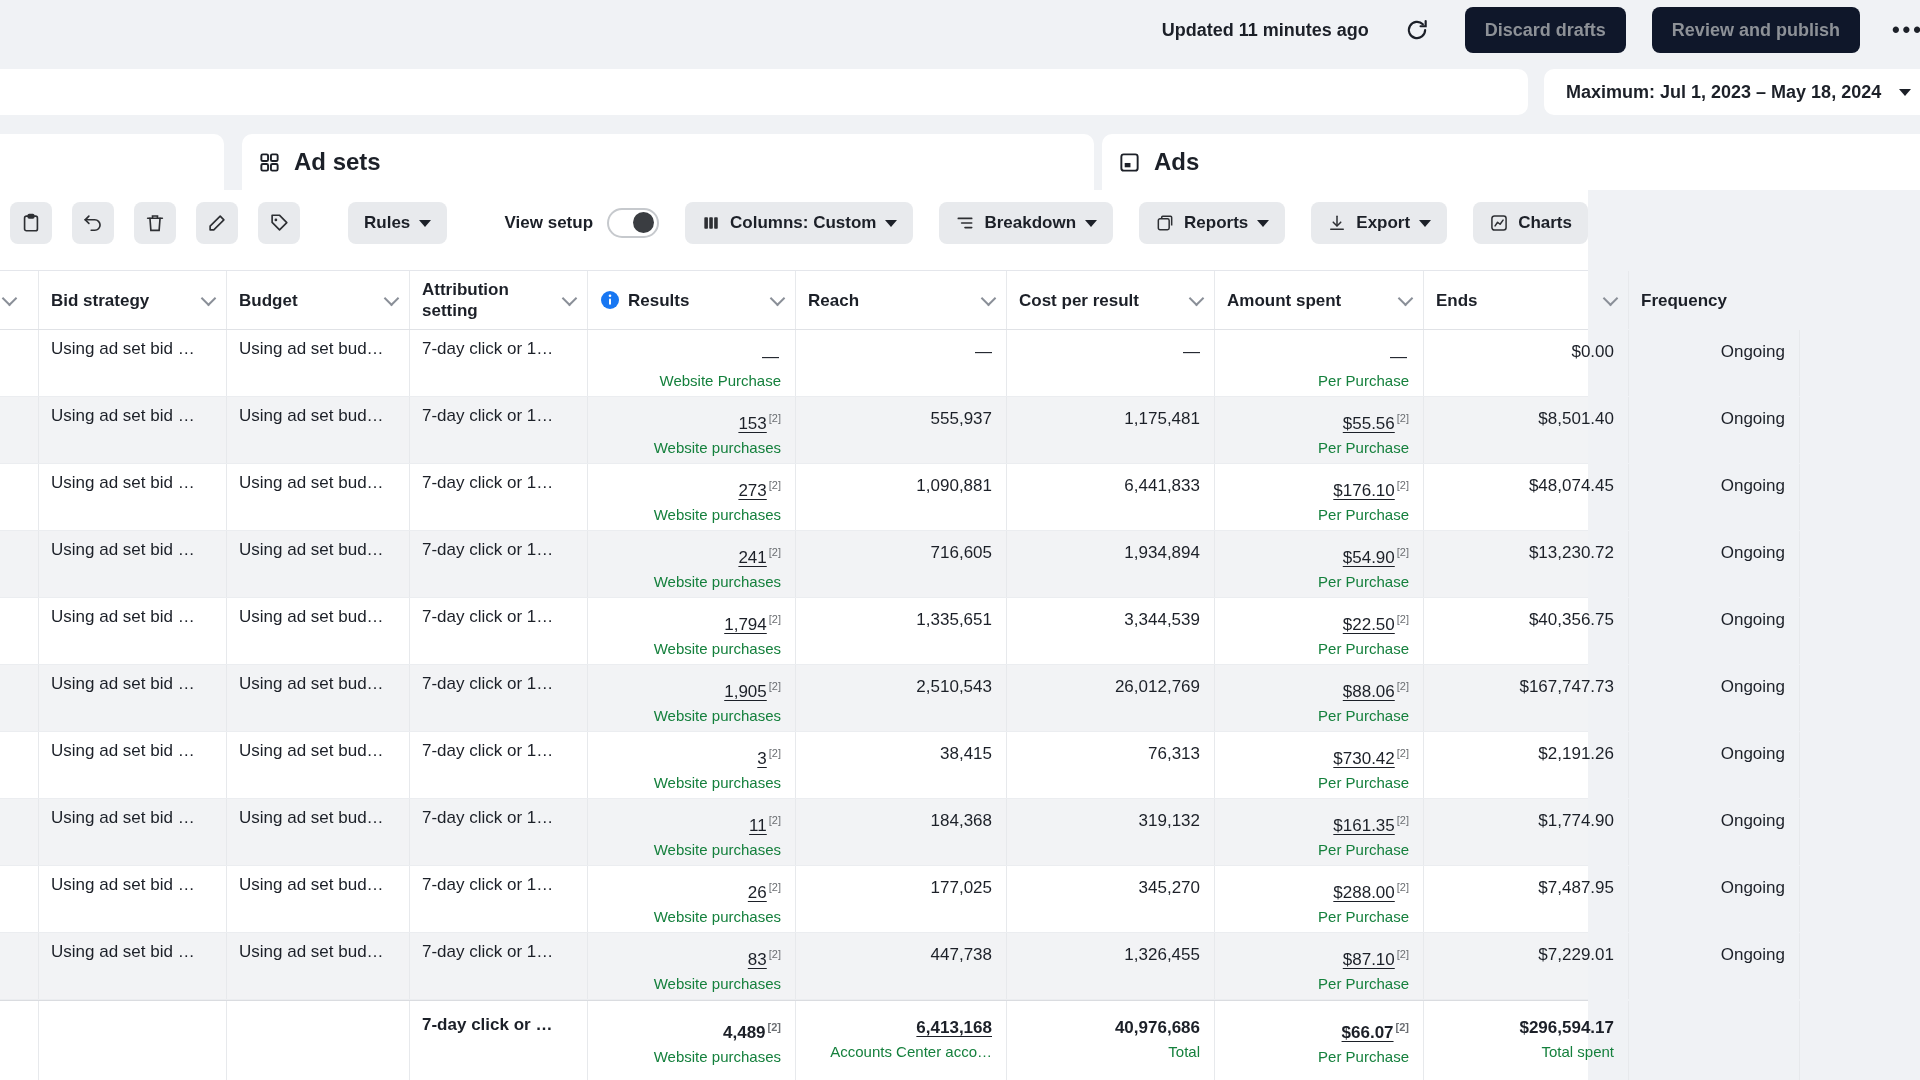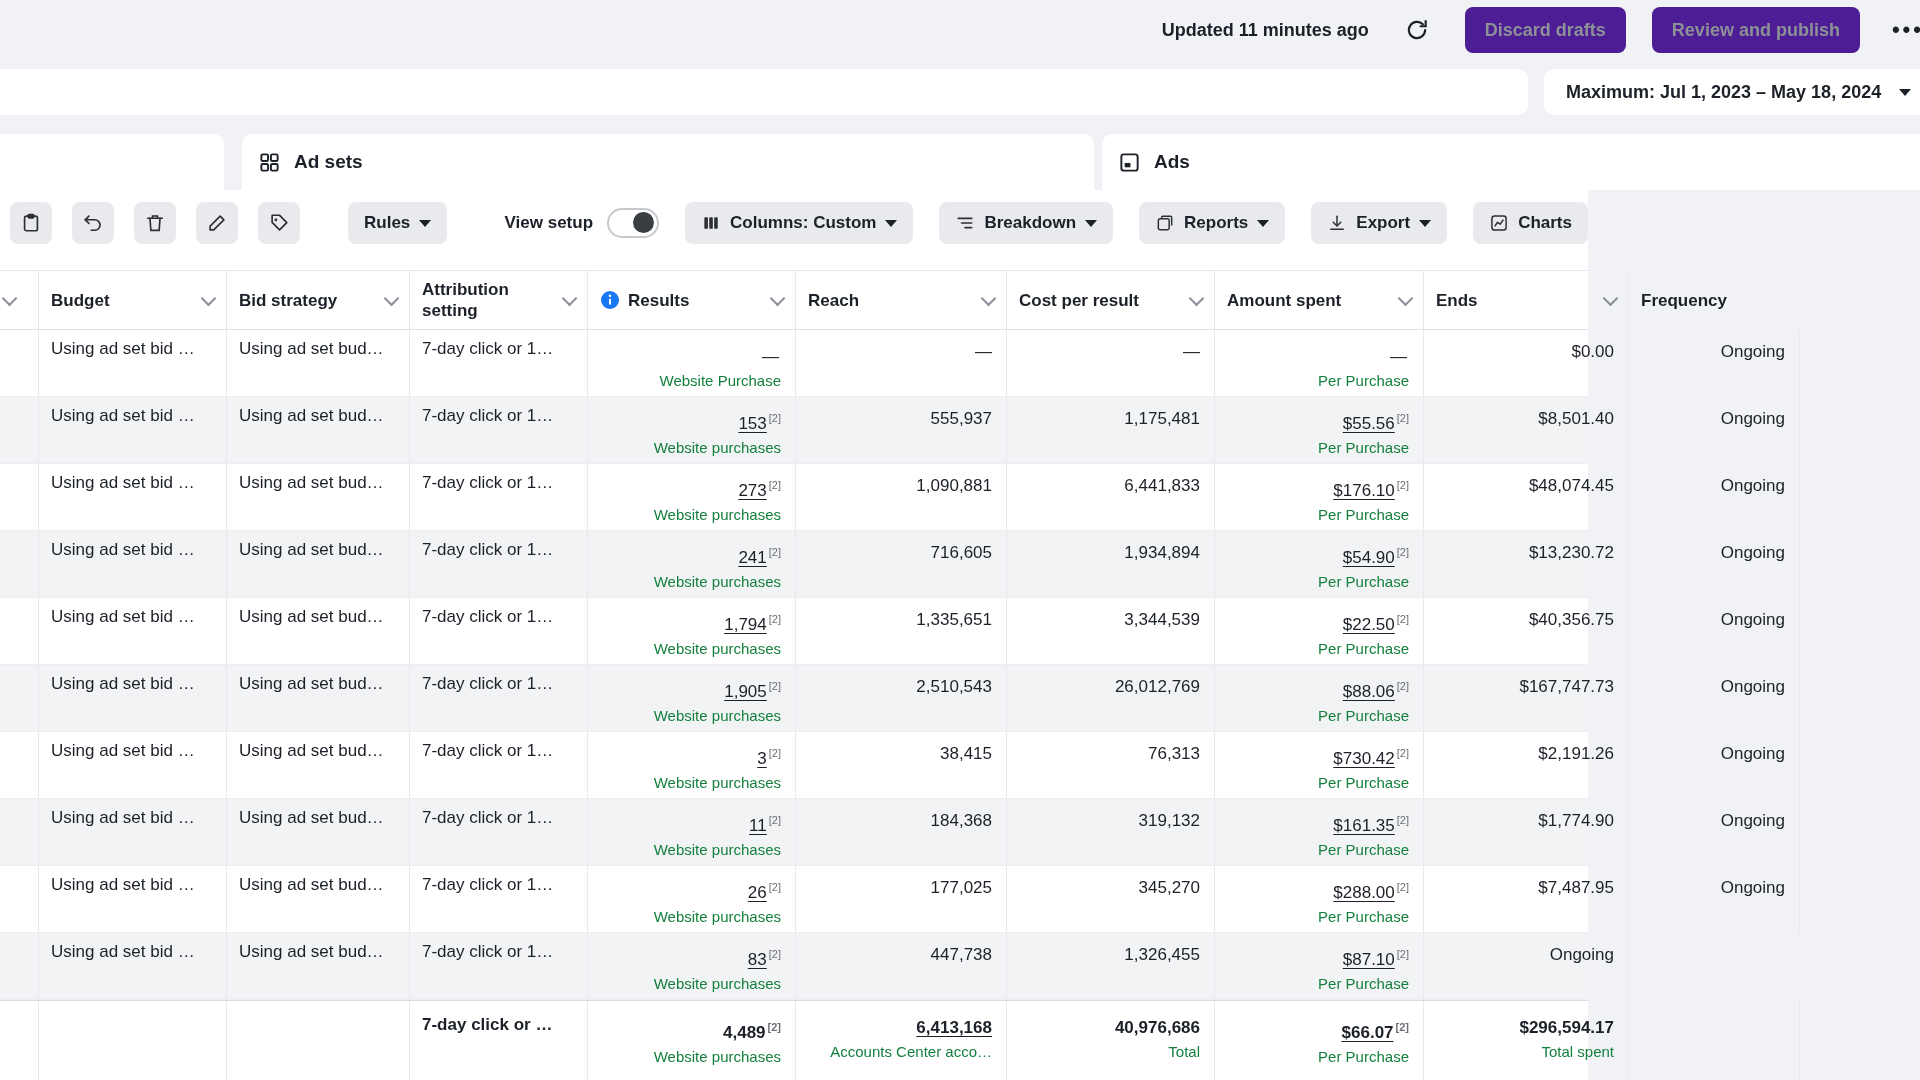--- a/index.html
+++ b/index.html
@@ -6,37 +6,37 @@
     font-family:"Liberation Sans","DejaVu Sans",sans-serif;color:#1c2028;background:#f0f2f5;}
   .screen{position:relative;width:1920px;height:1080px;}
 
   
   .topbar{height:60px;display:flex;align-items:center;justify-content:flex-end;gap:26px;padding-right:8px;}
   .updated{font-size:18px;font-weight:600;color:#1c2028;white-space:nowrap;}
   .icon-plain{background:transparent;border:none;width:44px;height:44px;display:flex;align-items:center;justify-content:center;cursor:pointer;padding:0;}
   .btn{display:inline-flex;align-items:center;gap:9px;height:42px;padding:0 16px;background:#e8eaed;border:none;border-radius:8px;
        font-family:inherit;font-size:17px;font-weight:600;color:#1c2028;cursor:pointer;white-space:nowrap;}
   .btn.tall{height:46px;font-size:18px;padding:0 20px;}
-  .btn.disabled{background:#4c1d95;color:#8d9197;}
+  .btn.disabled{background:#0f172a;color:#8d9197;}
   .more-dots{font-size:22px;letter-spacing:3px;font-weight:700;color:#1c2028;background:transparent;border:none;margin-right:-18px;white-space:nowrap;}
 
   
   .filterbar{position:relative;height:66px;}
   .searchbar{position:absolute;left:-30px;top:9px;width:1558px;height:46px;background:#fff;border-radius:10px;}
   .datebtn{position:absolute;left:1544px;top:9px;width:436px;height:46px;background:#fff;border:none;border-radius:10px;
            display:flex;align-items:center;padding:0 0 0 22px;font-family:inherit;font-size:18px;font-weight:600;color:#1c2028;cursor:pointer;}
   .datebtn .tri{margin-left:18px;}
 
   
   .tabsrow{position:relative;height:64px;}
   .tabcard{position:absolute;top:8px;height:56px;background:#fff;display:flex;align-items:center;gap:13px;padding-left:16px;}
   .tabcard.partial{left:0;width:224px;border-radius:0 10px 0 0;padding-left:0;}
   .tabcard.adsets{left:242px;width:836px;border-radius:10px 10px 0 0;}
   .tabcard.ads{left:1102px;width:848px;border-radius:10px 10px 0 0;}
-  .tablabel{font-size:19px;font-weight:700;}
+  .tablabel{font-size:24px;font-weight:700;}
 
   
   .panel{position:relative;width:1588px;height:890px;background:#fff;}
   .toolbar{display:flex;align-items:center;height:66px;padding-left:10px;}
   .iconbtn{width:42px;height:42px;padding:0;display:inline-flex;align-items:center;justify-content:center;background:#e8eaed;border:none;border-radius:8px;cursor:pointer;}
   .tool-left{display:flex;align-items:center;gap:20px;}
   .rules{margin-left:28px;}
   .tool-right{margin-left:auto;display:flex;align-items:center;gap:26px;}
   .viewsetup{display:flex;align-items:center;gap:14px;}
   .vslabel{font-size:17px;font-weight:600;}
@@ -257,25 +257,25 @@
       </div>
     </div>
 
     <div class="table">
 
       <div class="thead">
         <div class="hcell sliver">
             <span class="chev"></span>
           </div>
         <div class="hcell">
+            <span>Bid strategy</span>
+            <span class="chev"></span>
+          </div>
+        <div class="hcell">
             <span>Budget</span>
-            <span class="chev"></span>
-          </div>
-        <div class="hcell">
-            <span>Bid strategy</span>
             <span class="chev"></span>
           </div>
         <div class="hcell">
             <span>Attribution setting</span>
             <span class="chev"></span>
           </div>
         <div class="hcell">
           <span class="info">
             <svg viewBox="0 0 20 20" width="20" height="20">
                 <circle cx="10" cy="10" r="9" fill="#1877f2"></circle>
@@ -563,20 +563,23 @@
     <div class="cell num">
               <div class="line"><span>447,738</span></div>
             </div>
     <div class="cell num">
               <div class="line"><span>1,326,455</span></div>
             </div>
     <div class="cell num">
       <div class="line"><span class="link f-cost">$87.10</span><sup class="note">[2]</sup></div>
       <div class="sub">Per Purchase</div>
     </div>
+    <div class="cell num">
+              <div class="line"><span>$7,229.01</span></div>
+            </div>
     <div class="cell num">
               <div class="line"><span>Ongoing</span></div>
             </div>
     <div class="cell freq"></div>
   </div>
         </div>
 
       <div class="trow totals">
         <div class="cell sliver"></div>
         <div class="cell left"></div>

